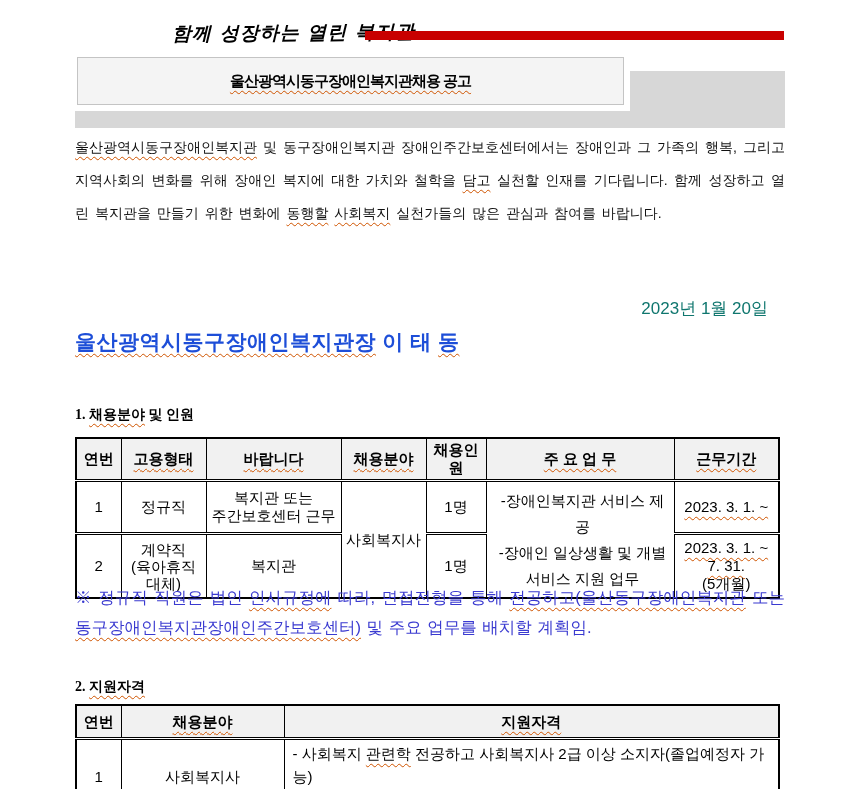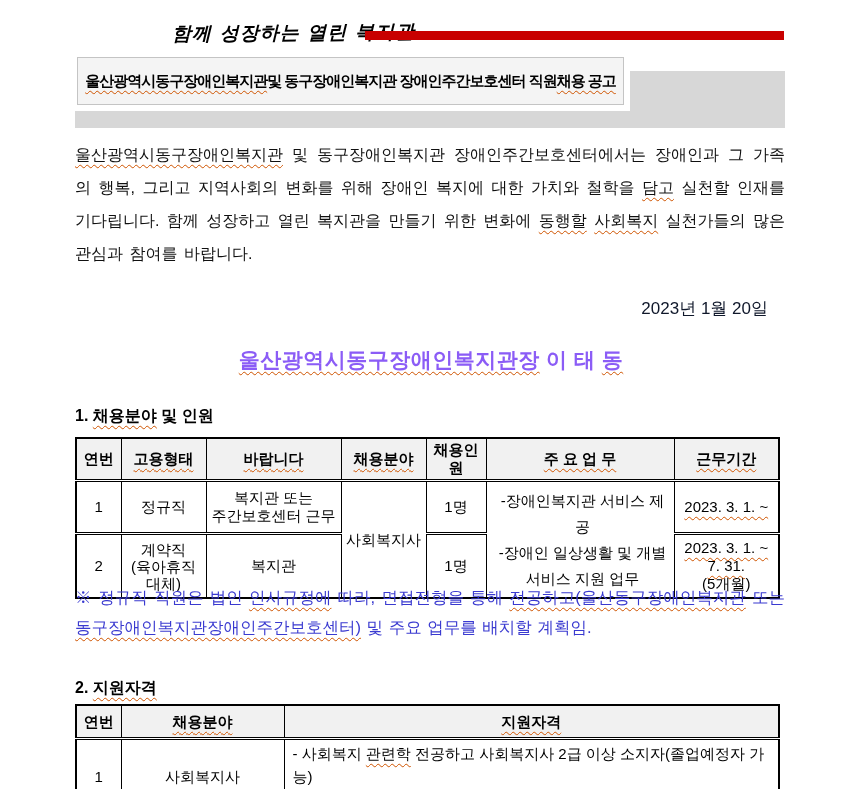--- a/index.html
+++ b/index.html
@@ -22,29 +22,29 @@
   .redbar { position:absolute; left:365px; top:31px; width:419px; height:9px; background:#c80000; }
   .shadow-r { position:absolute; left:630px; top:71px; width:155px; height:57px; background:#d7d7d7; }
   .shadow-b { position:absolute; left:75px; top:111px; width:710px; height:17px; background:#d7d7d7; }
   .titlebox {
     position:absolute; left:77px; top:57px; width:547px; height:48px;
     background:#f4f4f4; border:1px solid #c4c4c4; box-sizing:border-box;
     display:flex; align-items:center; justify-content:center;
     font-size:15px; font-weight:bold; letter-spacing:-1px; white-space:nowrap; color:#000;
   }
   .intro {
-    position:absolute; left:75px; top:138px; width:710px;
-    font-size:16px; line-height:33px; text-align:justify; word-spacing:2px; color:#101010;
+    position:absolute; left:75px; top:131px; width:710px;
+    font-size:14px; line-height:33px; text-align:justify; word-spacing:2px; color:#101010;
   }
-  .date { position:absolute; left:75px; top:297px; width:693px; text-align:right; font-size:17px; color:#0f172a; }
+  .date { position:absolute; left:75px; top:297px; width:693px; text-align:right; font-size:17px; color:#0f766e; }
   .signature {
-    position:absolute; left:75px; top:346px; width:712px; text-align:center;
-    font-size:21px; font-weight:bold; letter-spacing:0.5px; color:#8b5cf6;
+    position:absolute; left:75px; top:328px; width:712px; text-align:left;
+    font-size:21px; font-weight:bold; letter-spacing:0.5px; color:#1d4ed8;
   }
-  .h-sec { position:absolute; left:75px; font-size:16px; font-weight:bold; color:#000; }
+  .h-sec { position:absolute; left:75px; font-size:14px; font-weight:bold; color:#000;font-family:Liberation Serif, serif; }
   .h-sec1 { top:406px; }
   .h-sec2 { top:678px; }
   table.doc {
     position:absolute; left:75px; border-collapse:collapse; table-layout:fixed;
     border:2px solid #000; font-size:15px; color:#000;
   }
   table.doc th, table.doc td {
     border:1px solid #000; text-align:center; vertical-align:middle;
     padding:2px 3px; white-space:pre-line; line-height:18px; overflow:hidden;
   }
@@ -72,21 +72,20 @@
 
 <div class="page">
 
   <div class="logo">함께 성장하는 열린 복지관</div>
   <div class="redbar"></div>
 
   <div class="shadow-r"></div>
   <div class="shadow-b"></div>
   <div class="titlebox">
       <span class="sq">울산광역시동구장애인복지관</span>
-      <span> 및 동구장애인복지관 장애인주간보호센터 직원 </span>
       <span class="sq">채용 공고</span>
     </div>
 
   <div class="intro"><span class="sq">울산광역시동구장애인복지관</span><span> 및 동구장애인복지관 장애인주간보호센터에서는 장애인과 그 가족의 행복, 그리고 지역사회의 변화를 위해 장애인 복지에 대한 가치와 철학을 </span><span class="sq">담고</span><span> 실천할 인재를 기다립니다. 함께 성장하고 열린 복지관을 만들기 위한 변화에 </span><span class="sq">동행할</span><span> </span><span class="sq">사회복지</span><span> 실천가들의 많은 관심과 참여를 바랍니다.</span></div>
 
   <div class="date">2023년  1월  20일</div>
   <div class="signature"><span class="sq">울산광역시동구장애인복지관장</span><span> 이 태 </span><span class="sq">동</span></div>
 
   <div class="h-sec h-sec1"><span>1. </span><span class="sq">채용분야</span><span> 및 인원</span></div>
 

